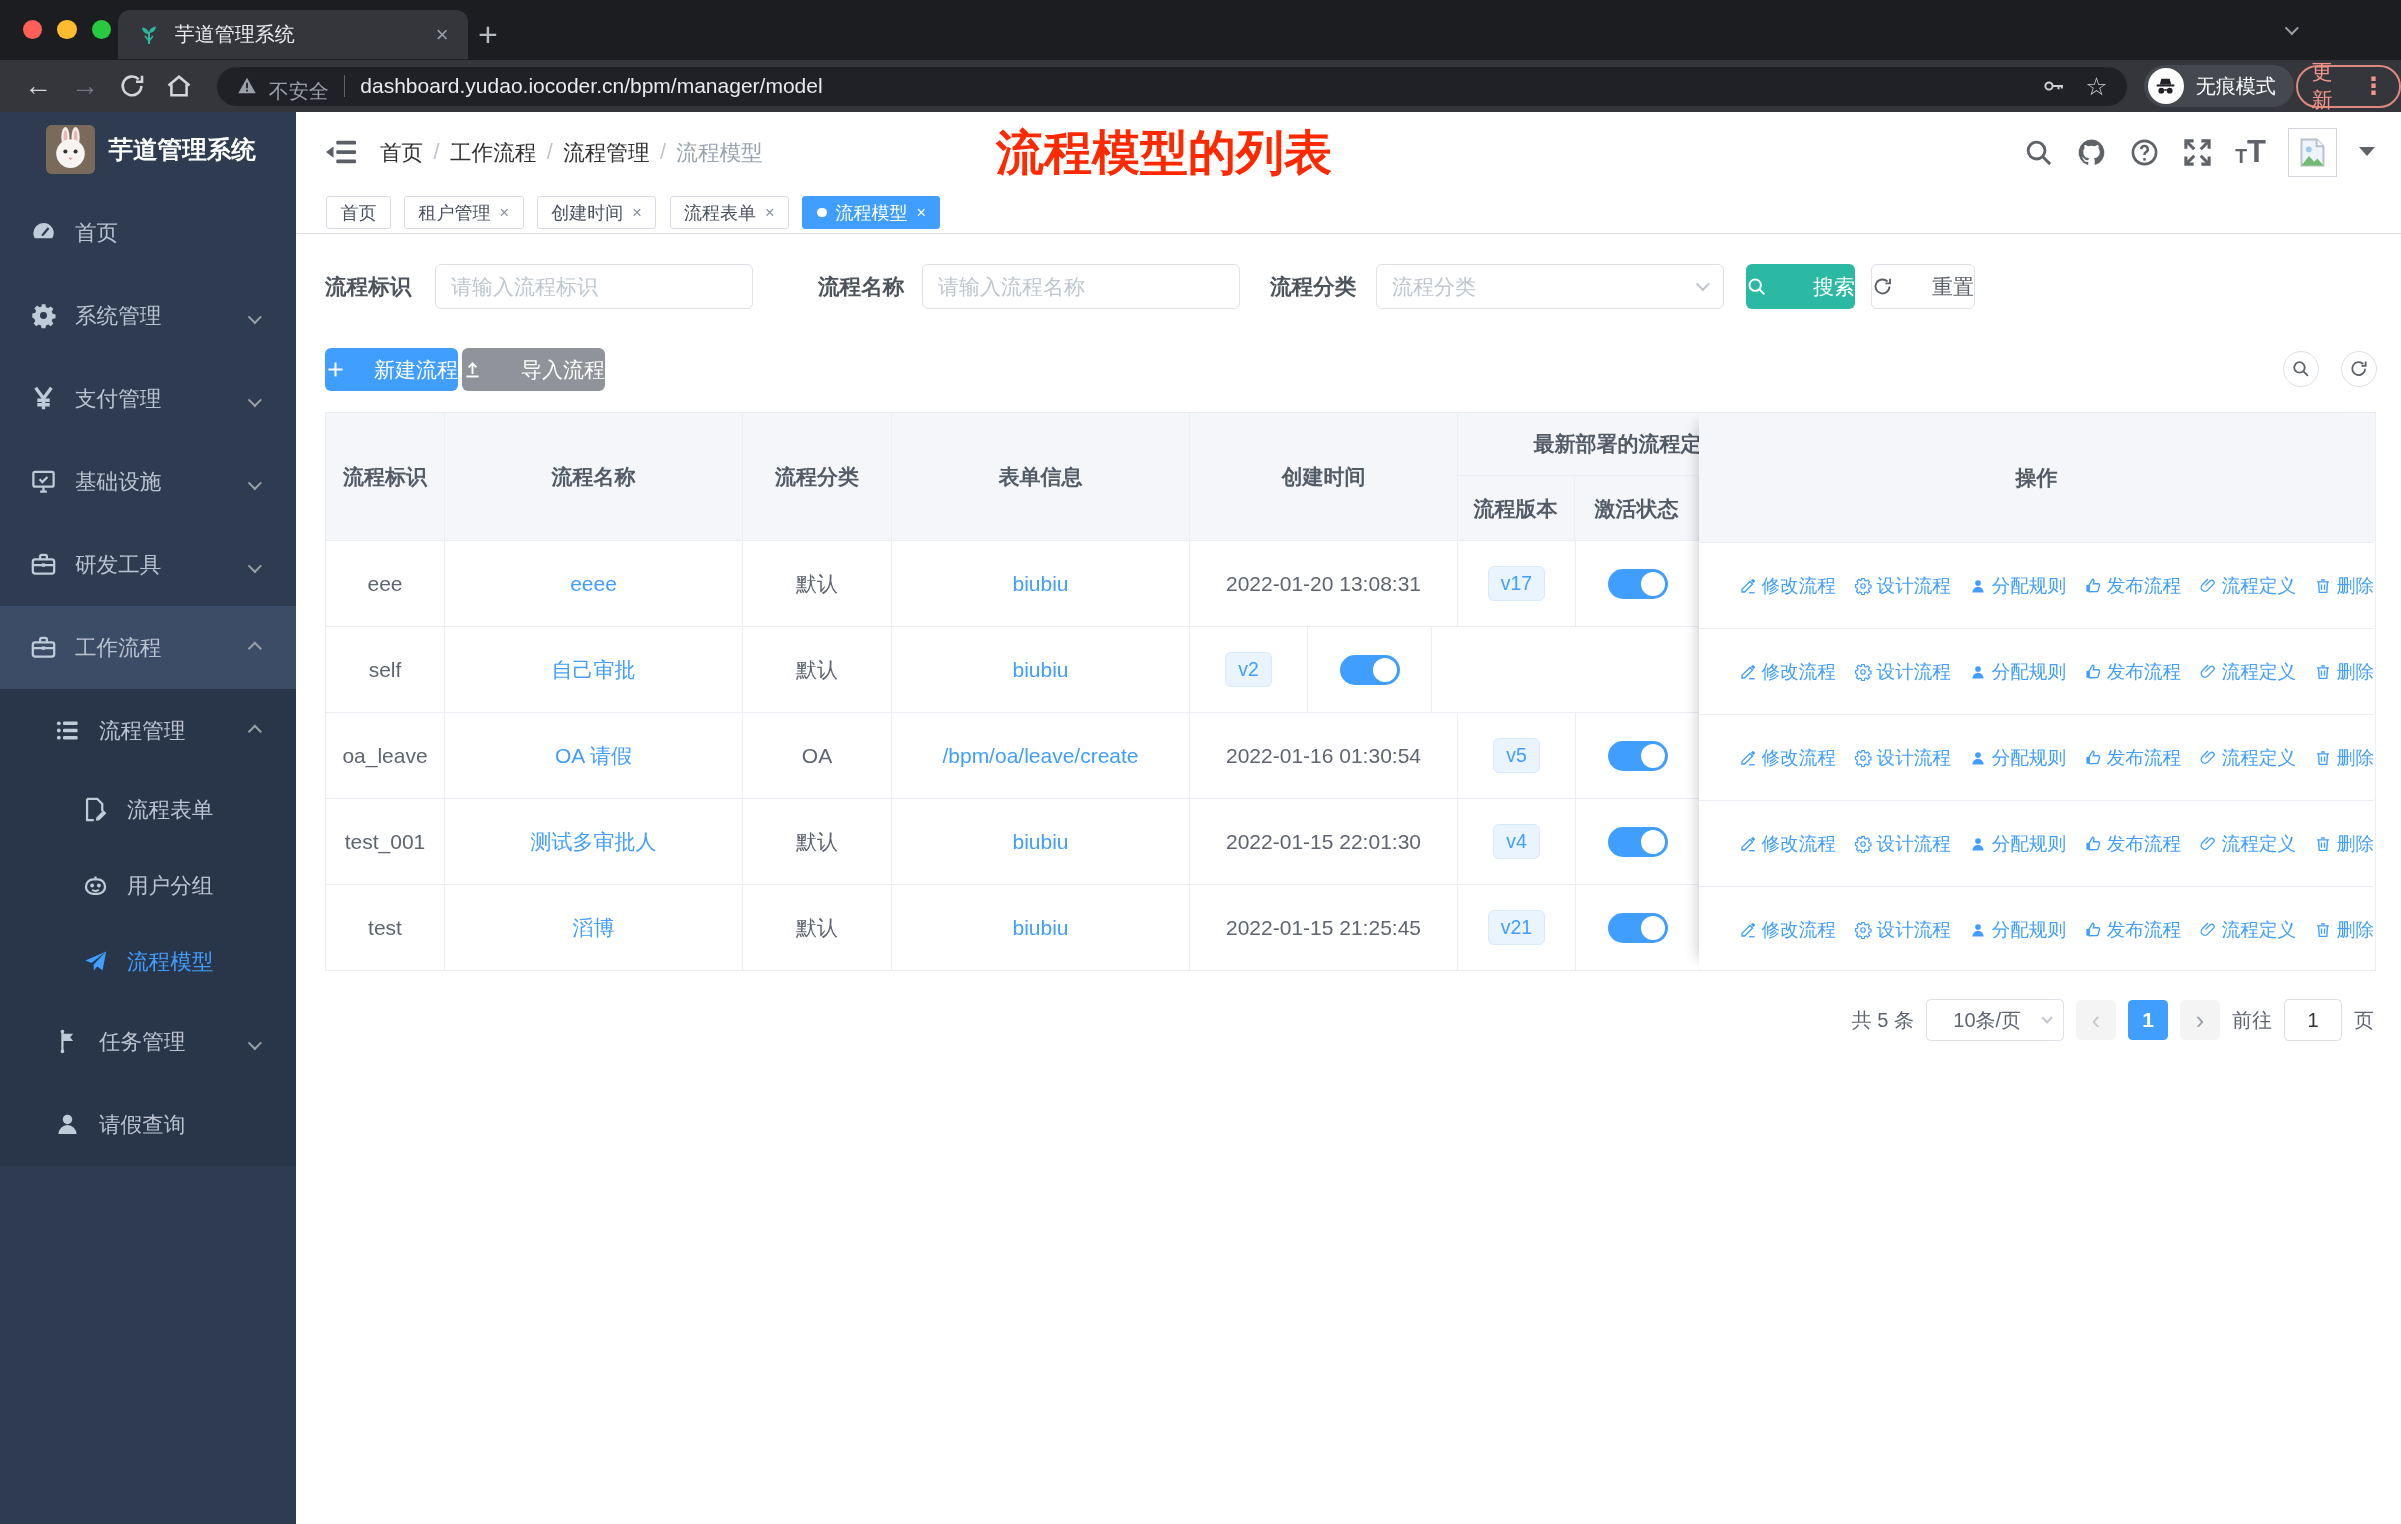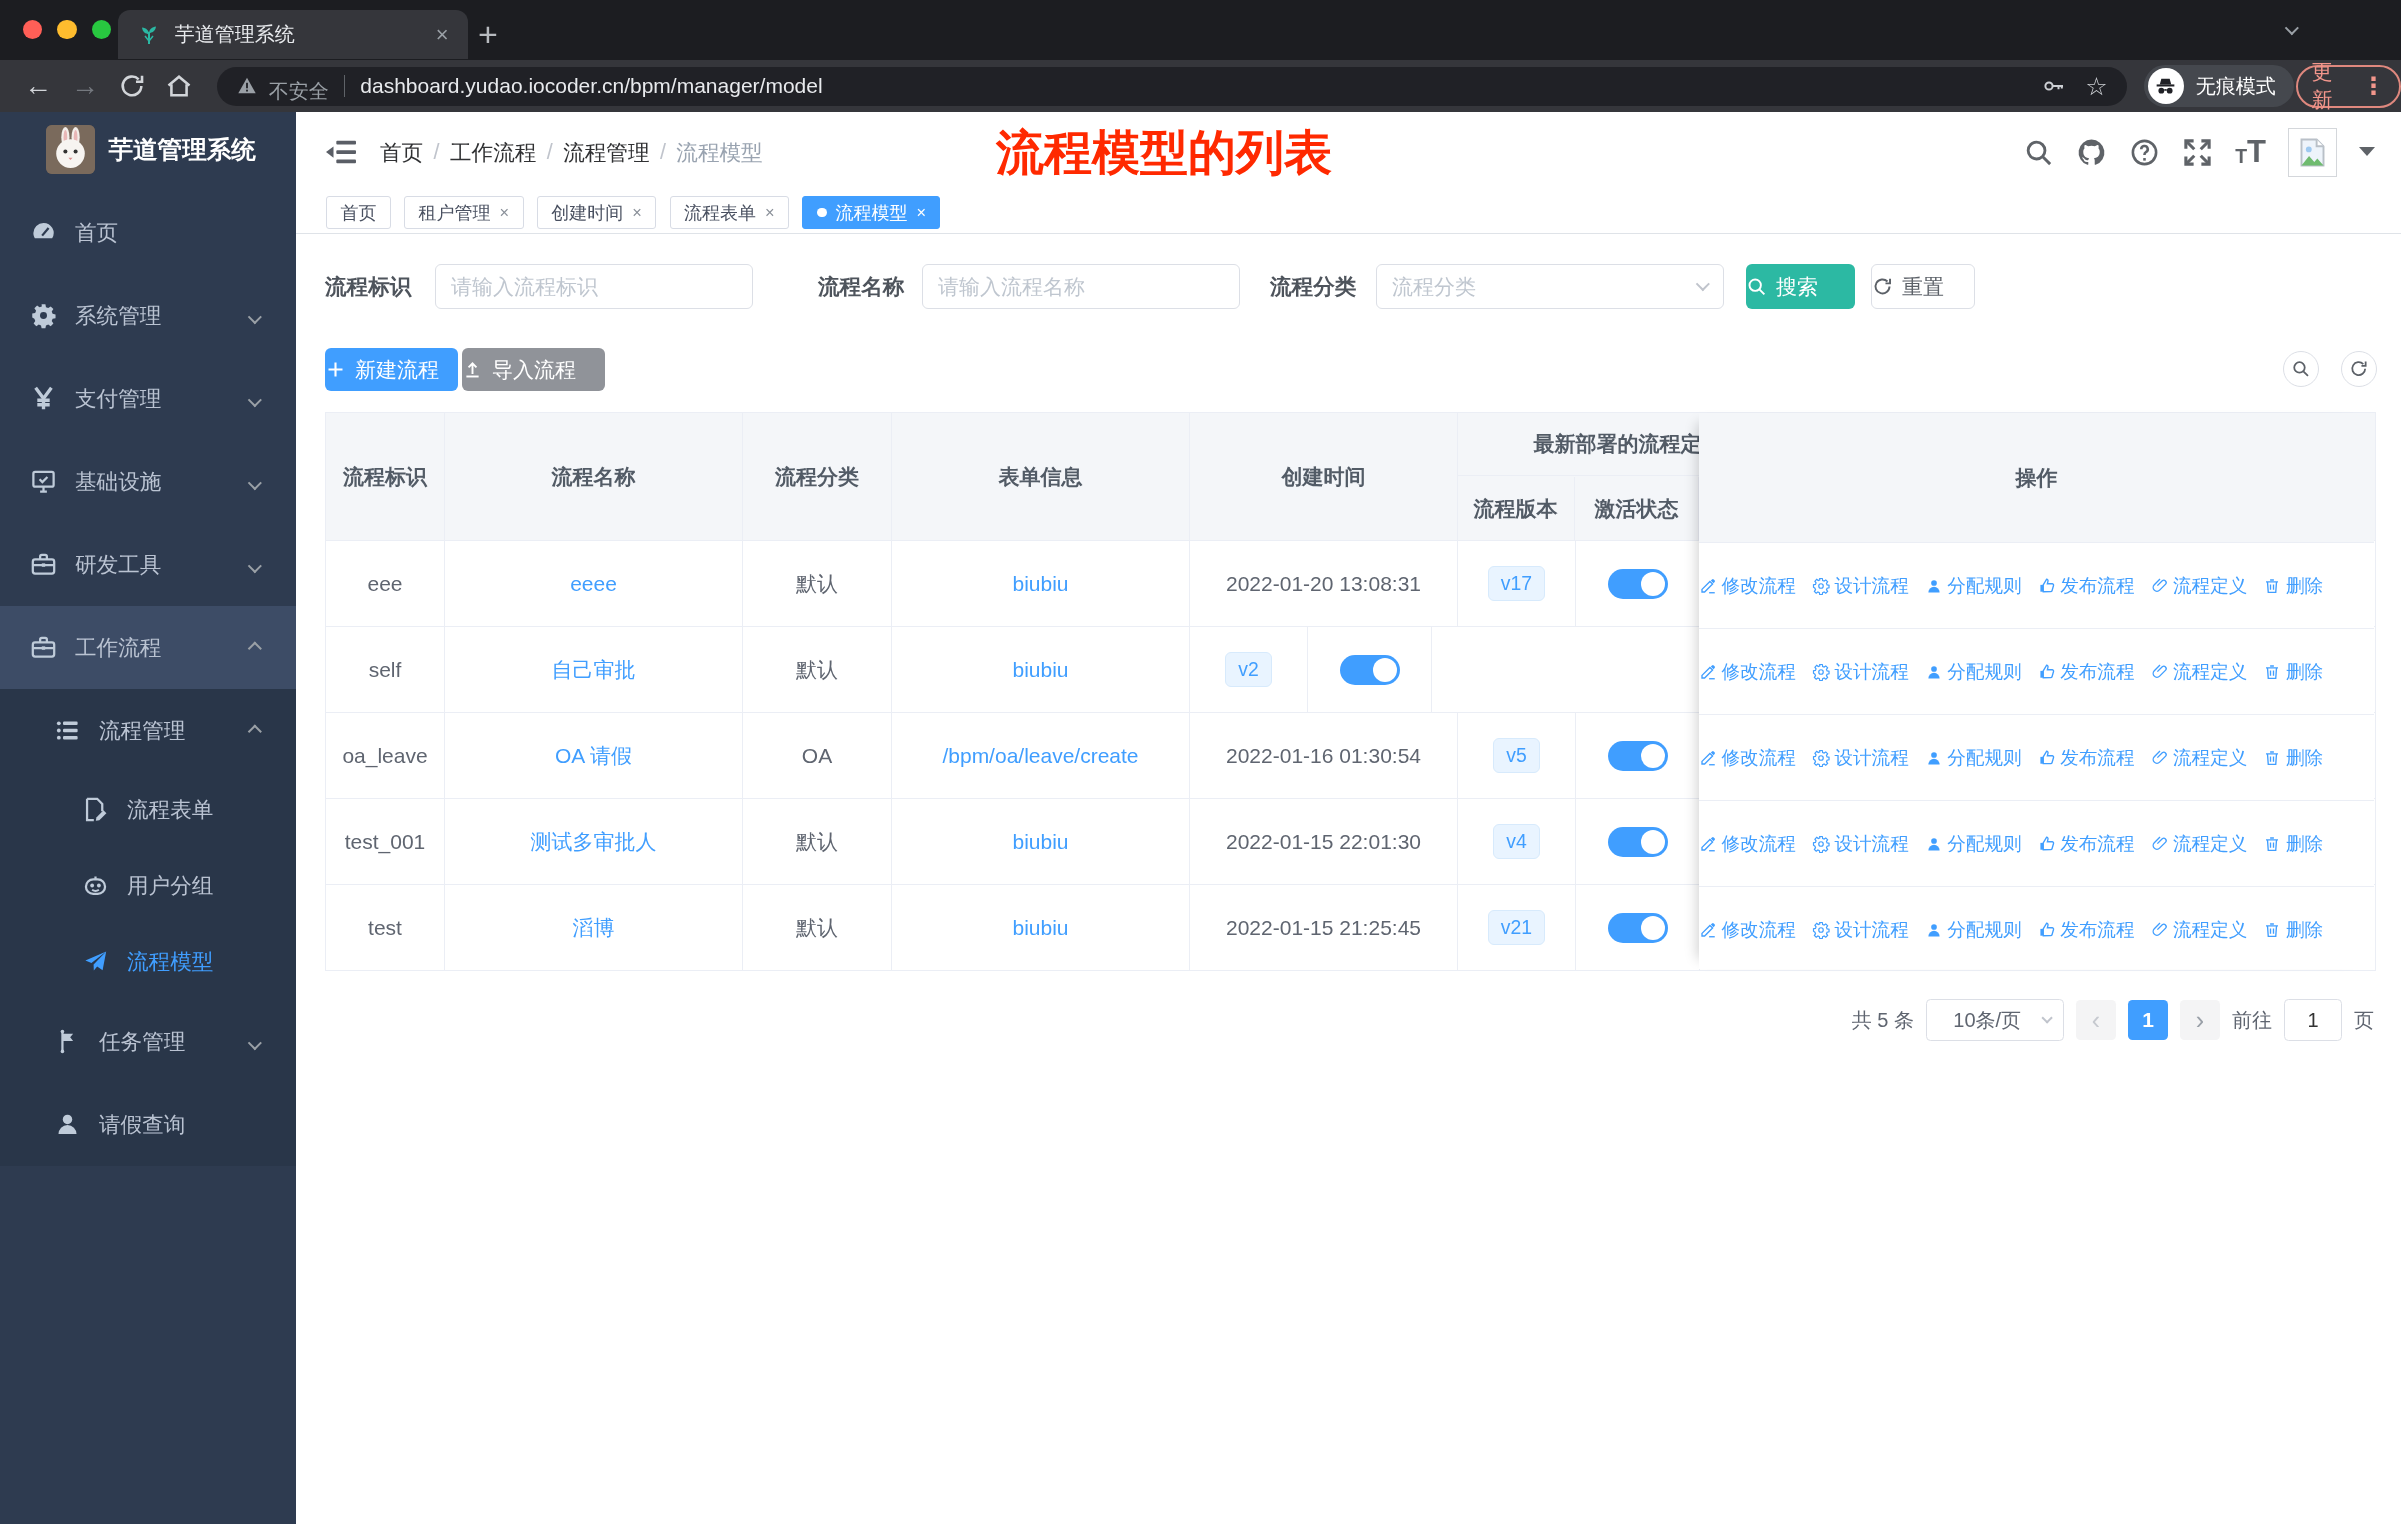--- a/index.html
+++ b/index.html
@@ -90,21 +90,21 @@
 
   
   .flabel { position:absolute; top:264px; height:45px; line-height:45px; font-size:21.6px; font-weight:700; color:#4e545c; }
   .inp { position:absolute; top:264px; height:45px; border:1.5px solid #dcdfe6; border-radius:6px;
          font-size:21px; padding:0 15px; color:#333; outline:none; font-family:inherit; }
   .inp::placeholder { color:#bfc6cf; }
   .sel { position:absolute; top:264px; height:45px; border:1.5px solid #dcdfe6; border-radius:6px; background:#fff;
          display:flex; align-items:center; padding:0 15px; }
   .sel .ph { color:#bfc6cf; font-size:21px; flex:1; }
   .sel .chev { border-color:#c0c4cc; margin-top:-4.5px; }
-  .btn { position:absolute; display:flex; align-items:center; justify-content:flex-start; gap:9px; border-radius:6px;
+  .btn { position:absolute; display:flex; align-items:center; justify-content:space-between; gap:9px; border-radius:6px;
          font-size:21px; cursor:pointer; border:none; font-family:inherit; }
   .btn svg { width:21px; height:21px; }
   .btn.search { left:1746px; top:264px; width:109px; height:45px; background:#2cb9a3; color:#fff; }
   .btn.reset { left:1871px; top:264px; width:104px; height:45px; background:#fff; border:1.5px solid #dcdfe6; color:#5c6168; }
   .btn.create { left:325px; top:348px; width:133px; height:43px; background:#409eff; color:#fff; }
   .btn.import { left:462px; top:348px; width:143px; height:43px; background:#909399; color:#fff; }
   .circbtns { position:absolute; right:24px; top:351px; display:flex; gap:22px; }
   .cbtn { width:36px; height:36px; border-radius:50%; border:1.5px solid #dcdfe6; background:#fff;
           display:flex; align-items:center; justify-content:center; }
   .cbtn svg { width:19.4px; height:19.4px; color:#5c6168; }
@@ -121,21 +121,21 @@
   .td { display:flex; align-items:center; justify-content:center; font-size:21px; color:#5f6570;
         border-right:1.5px solid #ebeef5; overflow:hidden; white-space:nowrap; }
   .td a { color:#409eff; text-decoration:none; cursor:pointer; }
   .vtag { padding:5.2px 12px; background:#e9f4ff; border:1.5px solid #d7eafc; border-radius:6px; color:#409eff; font-size:19.4px; }
   .switch { position:relative; width:60px; height:30px; border-radius:15px; background:#409eff; cursor:pointer; }
   .switch .knob { position:absolute; right:3px; top:3px; width:24px; height:24px; border-radius:50%; background:#fff; }
   .opscol { position:absolute; left:1373px; top:0; width:675px; height:556px; background:#fff;
             box-shadow:-12px 0 12px -10.4px rgba(0,0,0,0.18); }
   .opshead { height:130px; background:#f4f6f9; border-bottom:1.5px solid #ebeef5; display:flex; align-items:center;
              justify-content:center; font-size:21px; font-weight:700; color:#525b66; }
-  .opscell { height:86px; border-bottom:1.5px solid #ebeef5; display:flex; align-items:center; justify-content:flex-start; gap:16px; }
+  .opscell { height:86px; border-bottom:1.5px solid #ebeef5; display:flex; align-items:center; justify-content:space-between; gap:16px;padding-left:40px; }
   .opscell:last-child { border-bottom:none; }
   .alink { display:inline-flex; align-items:center; gap:4.5px; color:#409eff; font-size:18.6px; text-decoration:none;
            cursor:pointer; white-space:nowrap; }
   .alink svg { width:18px; height:18px; }
 
   
   .pager { position:absolute; right:27px; top:999px; display:flex; align-items:center; gap:12px;
            font-size:20px; color:#5f6570; }
   .psel { width:138px; height:42px; border:1.5px solid #dcdfe6; border-radius:4.5px; display:flex; align-items:center;
           padding:0 12px; gap:7.4px; background:#fff; }

